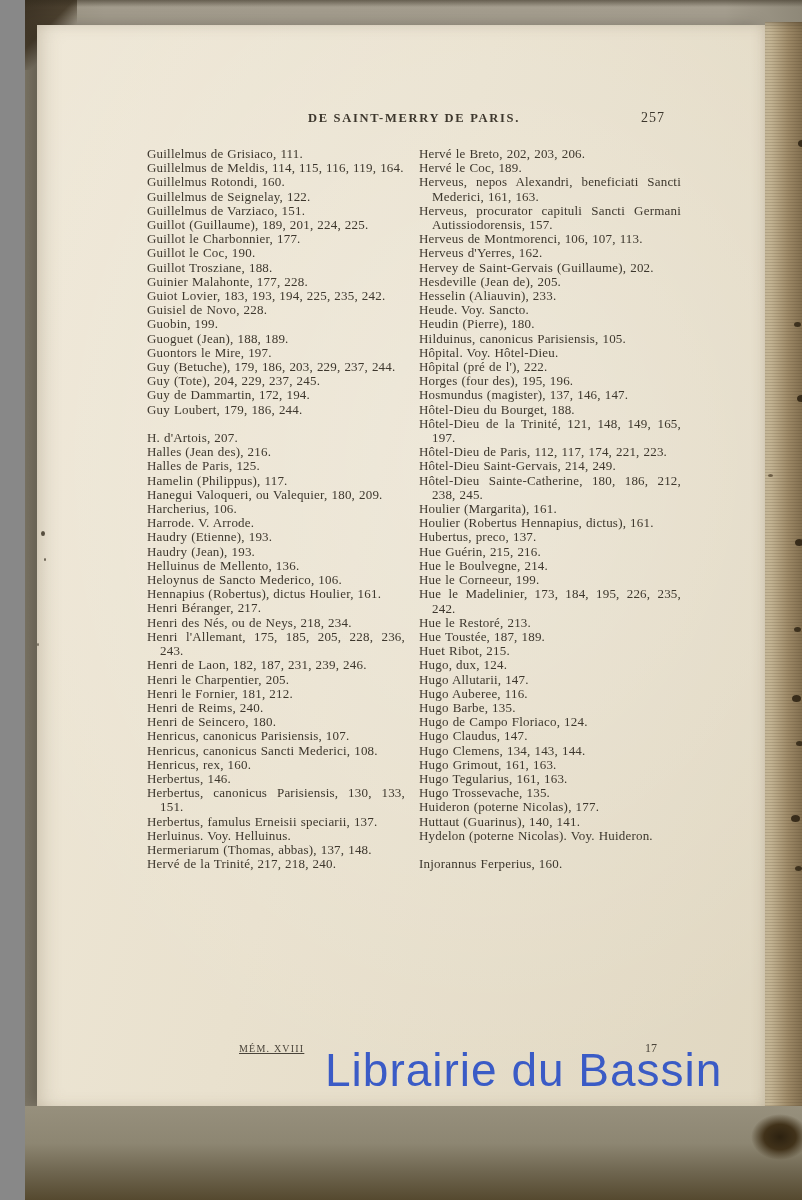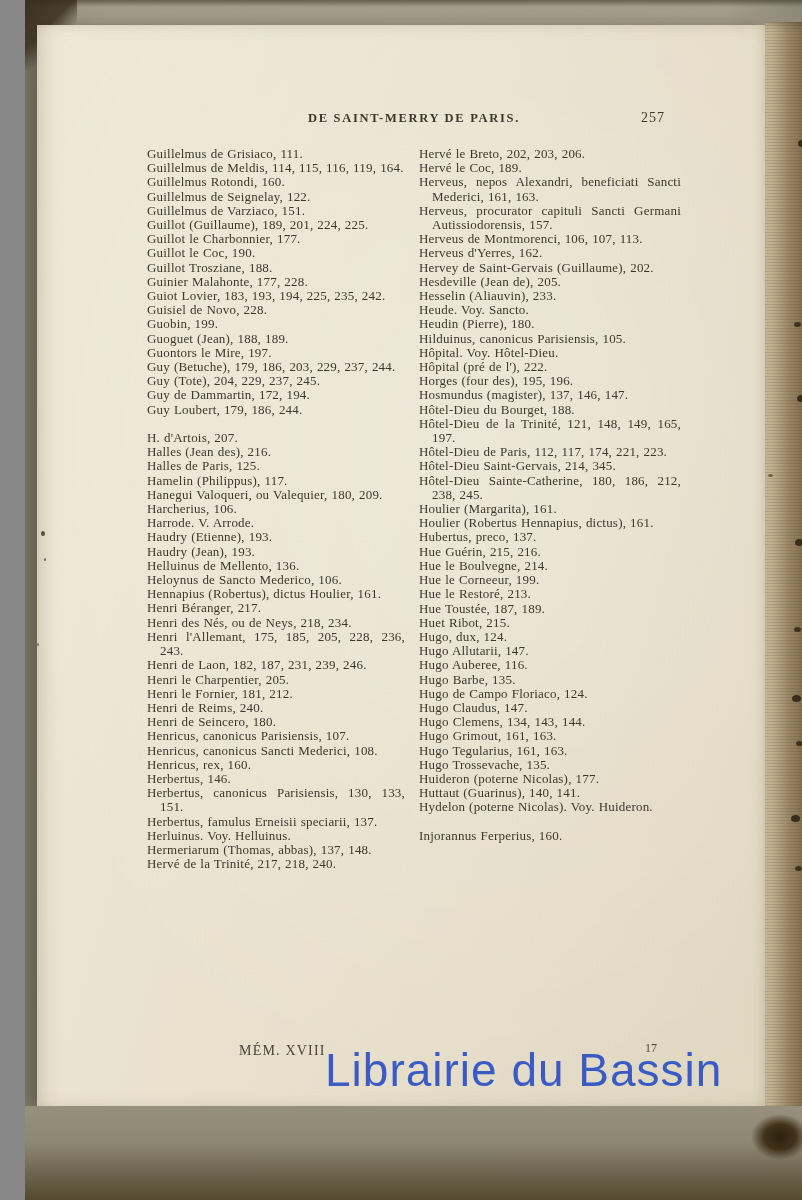--- a/index.html
+++ b/index.html
@@ -42,22 +42,22 @@
   .col.right { width:262px; }
   .entry {
     font-size:13px; line-height:14.2px; letter-spacing:.2px;
     color: var(--ink, #3d372d); text-align:justify;
     padding-left:13px; text-indent:-13px;
     word-spacing:.5px;
   }
   .entry.blank { height:14.2px; }
   .footer { position:absolute; top:1016px; left:110px; width:534px; height:16px; }
   .sig {
-    position:absolute; left:92px; top:2px; font-size:14px; letter-spacing:1.2px;
-    color:#4a443a; font-variant:small-caps;
+    position:absolute; left:92px; top:2px; font-size:10px; letter-spacing:1.2px;
+    color:#4a443a; font-variant:small-caps;text-decoration:underline;
   }
   .catch { position:absolute; right:24px; top:0; font-size:12px; color:#4a443a; }
   .fore-edge {
     position:absolute; left:740px; top:22px; width:52px; height:1122px;
     background:
       repeating-linear-gradient(to bottom, rgba(60,45,25,.14) 0 1px, rgba(255,255,255,0) 1px 3px),
       linear-gradient(to right, #cfc1a1 0%, var(--fore-edge-brown, #9c8866) 45%, #756244 85%, #5d4c33 100%);
     box-shadow: inset -4px 0 8px rgba(30,22,10,.45);
   }
   .specks {
@@ -172,28 +172,29 @@
           <div class="entry">Heude. Voy. Sancto.</div>
           <div class="entry">Heudin (Pierre), 180.</div>
           <div class="entry">Hilduinus, canonicus Parisiensis, 105.</div>
           <div class="entry">Hôpital. Voy. Hôtel-Dieu.</div>
           <div class="entry">Hôpital (pré de l'), 222.</div>
           <div class="entry">Horges (four des), 195, 196.</div>
           <div class="entry">Hosmundus (magister), 137, 146, 147.</div>
           <div class="entry">Hôtel-Dieu du Bourget, 188.</div>
           <div class="entry">Hôtel-Dieu de la Trinité, 121, 148, 149, 165, 197.</div>
           <div class="entry">Hôtel-Dieu de Paris, 112, 117, 174, 221, 223.</div>
-          <div class="entry">Hôtel-Dieu Saint-Gervais, 214, 345.</div>
+          <div class="entry">Hôtel-Dieu Saint-Gervais, 214, 249.</div>
           <div class="entry">Hôtel-Dieu Sainte-Catherine, 180, 186, 212, 238, 245.</div>
           <div class="entry">Houlier (Margarita), 161.</div>
           <div class="entry">Houlier (Robertus Hennapius, dictus), 161.</div>
           <div class="entry">Hubertus, preco, 137.</div>
           <div class="entry">Hue Guérin, 215, 216.</div>
           <div class="entry">Hue le Boulvegne, 214.</div>
           <div class="entry">Hue le Corneeur, 199.</div>
+          <div class="entry">Hue le Madelinier, 173, 184, 195, 226, 235, 242.</div>
           <div class="entry">Hue le Restoré, 213.</div>
           <div class="entry">Hue Toustée, 187, 189.</div>
           <div class="entry">Huet Ribot, 215.</div>
           <div class="entry">Hugo, dux, 124.</div>
           <div class="entry">Hugo Allutarii, 147.</div>
           <div class="entry">Hugo Auberee, 116.</div>
           <div class="entry">Hugo Barbe, 135.</div>
           <div class="entry">Hugo de Campo Floriaco, 124.</div>
           <div class="entry">Hugo Claudus, 147.</div>
           <div class="entry">Hugo Clemens, 134, 143, 144.</div>

